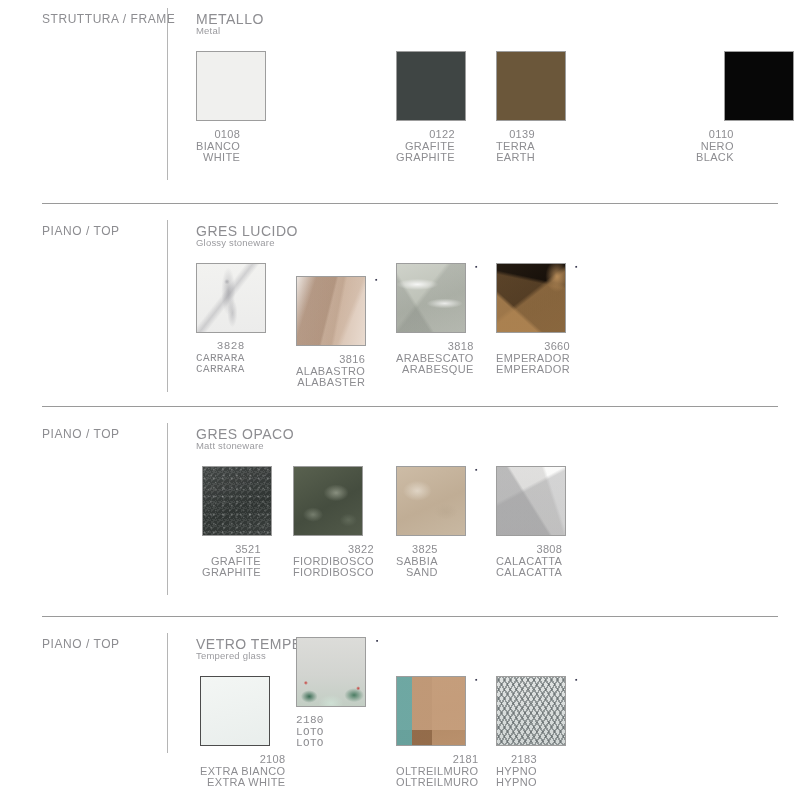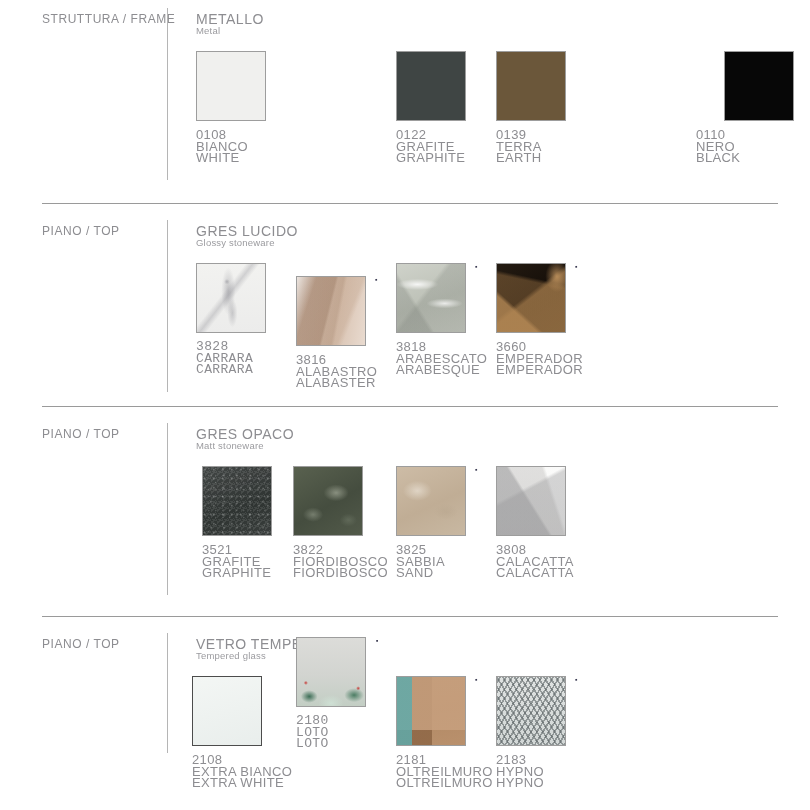--- a/index.html
+++ b/index.html
@@ -40,22 +40,22 @@
     border:1px solid #9d9d9d;
     background-size:cover; background-position:center;
     position:relative; overflow:hidden;
   }
   .star {
     position:absolute; top:0px; left:79px;
     font-size:7px; color:#3b3b52; line-height:8px;
   }
   .caption {
     position:absolute; top:78px; left:0;
-    font-size:13px; letter-spacing:0.35px;
-    color:#8d8d91; line-height:11.6px; white-space:nowrap;
+    font-size:11px; letter-spacing:0.35px;
+    color:#8d8d91; line-height:11.6px; white-space:nowrap;text-align:right;
   }
   .caption .code { color:#8d8d91; }
 
   
   .tex-carrara{
     background:
       linear-gradient(128deg, rgba(150,150,155,.0) 40%, rgba(130,130,138,.30) 46%, rgba(255,255,255,0) 52%),
       radial-gradient(ellipse 10px 34px at 46% 40%, rgba(120,120,128,.40), rgba(255,255,255,0) 70%),
       radial-gradient(ellipse 7px 20px at 52% 72%, rgba(120,120,128,.34), rgba(255,255,255,0) 72%),
       radial-gradient(circle 4px at 44% 26%, rgba(110,110,120,.38), rgba(255,255,255,0) 70%),
@@ -256,21 +256,21 @@
       <div class="caption">
         <div class="code">3808</div>
         <div>CALACATTA</div>
         <div>CALACATTA</div>
       </div>
     </div>
     <div class="cat-label" style="left: 42px; top: 637px;">PIANO / TOP</div>
     <div class="vrule" style="left: 167px; top: 633px; height: 120px;"></div>
     <div class="mat-title" style="left: 196px; top: 636px;">VETRO TEMPERATO</div>
     <div class="mat-sub" style="left: 196px; top: 650px;">Tempered glass</div>
-    <div class="swatch-wrap" style="left: 192px; top: 676px;">
+    <div class="swatch-wrap" style="left: 200px; top: 676px;">
       <div class="swatch tex-extrabianco"></div>
       <div class="caption">
         <div class="code">2108</div>
         <div>EXTRA BIANCO</div>
         <div>EXTRA WHITE</div>
       </div>
     </div>
     <div class="swatch-wrap" style="left: 296px; top: 637px; font-family: Liberation Mono, monospace;">
       <div class="swatch tex-loto"></div>
       <span class="star">▪</span>

